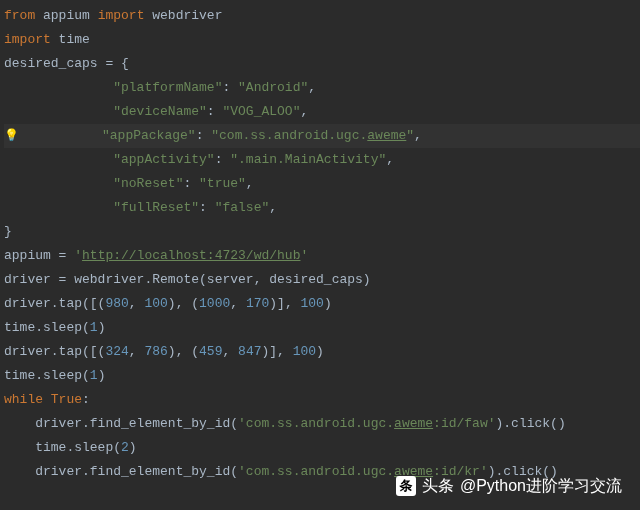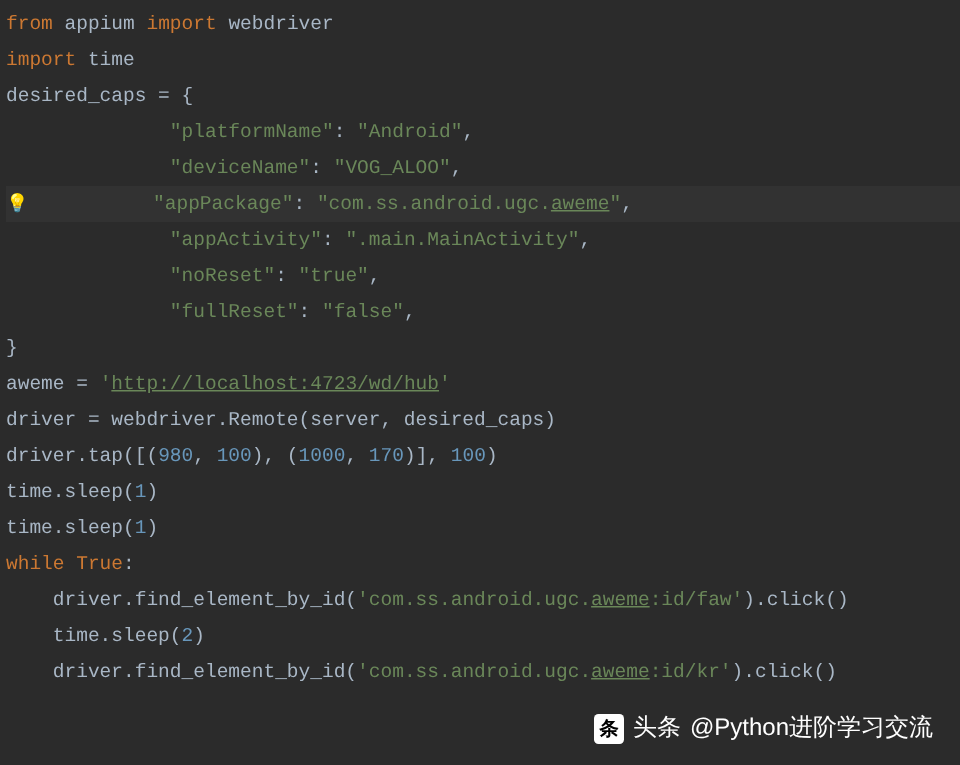--- a/index.html
+++ b/index.html
@@ -76,24 +76,25 @@
   <div class="line"><span class="keyword">from</span><span class="normal"> appium </span><span class="keyword">import</span><span class="normal"> webdriver</span></div>
   <div class="line"><span class="keyword">import</span><span class="normal"> time</span></div>
   <div class="line"><span class="normal">desired_caps = {</span></div>
   <div class="line"><span>              </span><span class="string">"platformName"</span><span class="normal">: </span><span class="string">"Android"</span><span class="normal">,</span></div>
   <div class="line"><span>              </span><span class="string">"deviceName"</span><span class="normal">: </span><span class="string">"VOG_ALOO"</span><span class="normal">,</span></div>
   <div class="line highlighted"><span class="gutter-icon"><span class="bulb">💡</span></span><span>          </span><span class="string">"appPackage"</span><span class="normal">: </span><span class="string">"com.ss.android.ugc.</span><span class="string underline">aweme</span><span class="string">"</span><span class="normal">,</span></div>
   <div class="line"><span>              </span><span class="string">"appActivity"</span><span class="normal">: </span><span class="string">".main.MainActivity"</span><span class="normal">,</span></div>
   <div class="line"><span>              </span><span class="string">"noReset"</span><span class="normal">: </span><span class="string">"true"</span><span class="normal">,</span></div>
   <div class="line"><span>              </span><span class="string">"fullReset"</span><span class="normal">: </span><span class="string">"false"</span><span class="normal">,</span></div>
   <div class="line"><span class="normal">}</span></div>
-  <div class="line"><span class="normal">aweme = </span><span class="string">'</span><span class="string underline">http://localhost:4723/wd/hub</span><span class="string">'</span></div>
+  <div class="line"><span class="normal">appium = </span><span class="string">'</span><span class="string underline">http://localhost:4723/wd/hub</span><span class="string">'</span></div>
   <div class="line"><span class="normal">driver = webdriver.Remote(server, desired_caps)</span></div>
   <div class="line"><span class="normal">driver.tap([(</span><span class="number">980</span><span class="normal">, </span><span class="number">100</span><span class="normal">), (</span><span class="number">1000</span><span class="normal">, </span><span class="number">170</span><span class="normal">)], </span><span class="number">100</span><span class="normal">)</span></div>
   <div class="line"><span class="normal">time.sleep(</span><span class="number">1</span><span class="normal">)</span></div>
+  <div class="line"><span class="normal">driver.tap([(</span><span class="number">324</span><span class="normal">, </span><span class="number">786</span><span class="normal">), (</span><span class="number">459</span><span class="normal">, </span><span class="number">847</span><span class="normal">)], </span><span class="number">100</span><span class="normal">)</span></div>
   <div class="line"><span class="normal">time.sleep(</span><span class="number">1</span><span class="normal">)</span></div>
   <div class="line"><span class="keyword">while </span><span class="keyword">True</span><span class="normal">:</span></div>
   <div class="line"><span class="normal">    driver.find_element_by_id(</span><span class="string">'com.ss.android.ugc.</span><span class="string underline">aweme</span><span class="string">:id/faw'</span><span class="normal">).click()</span></div>
   <div class="line"><span class="normal">    time.sleep(</span><span class="number">2</span><span class="normal">)</span></div>
   <div class="line"><span class="normal">    driver.find_element_by_id(</span><span class="string">'com.ss.android.ugc.</span><span class="string underline">aweme</span><span class="string">:id/kr'</span><span class="normal">).click()</span></div>
   <div class="line"></div>
 </div>
 
 <div class="watermark">
   <span class="watermark-icon">条</span>

